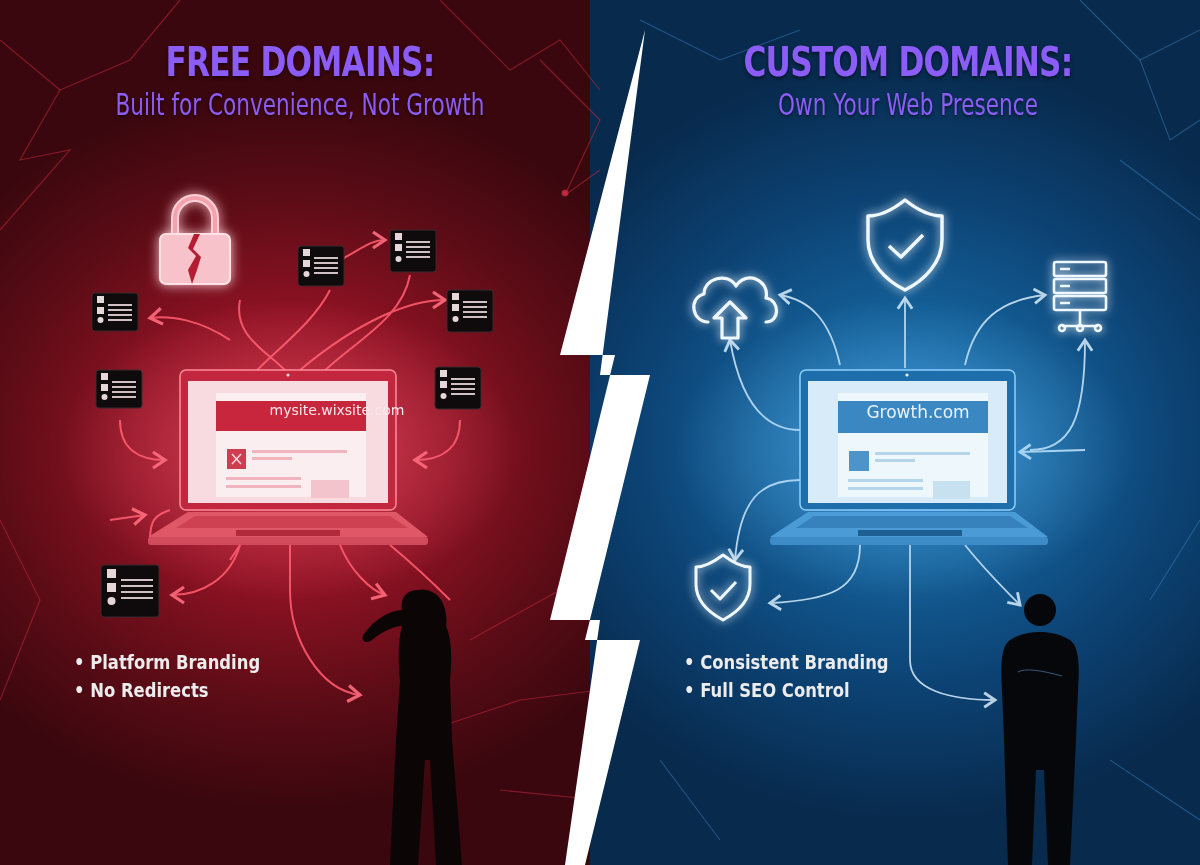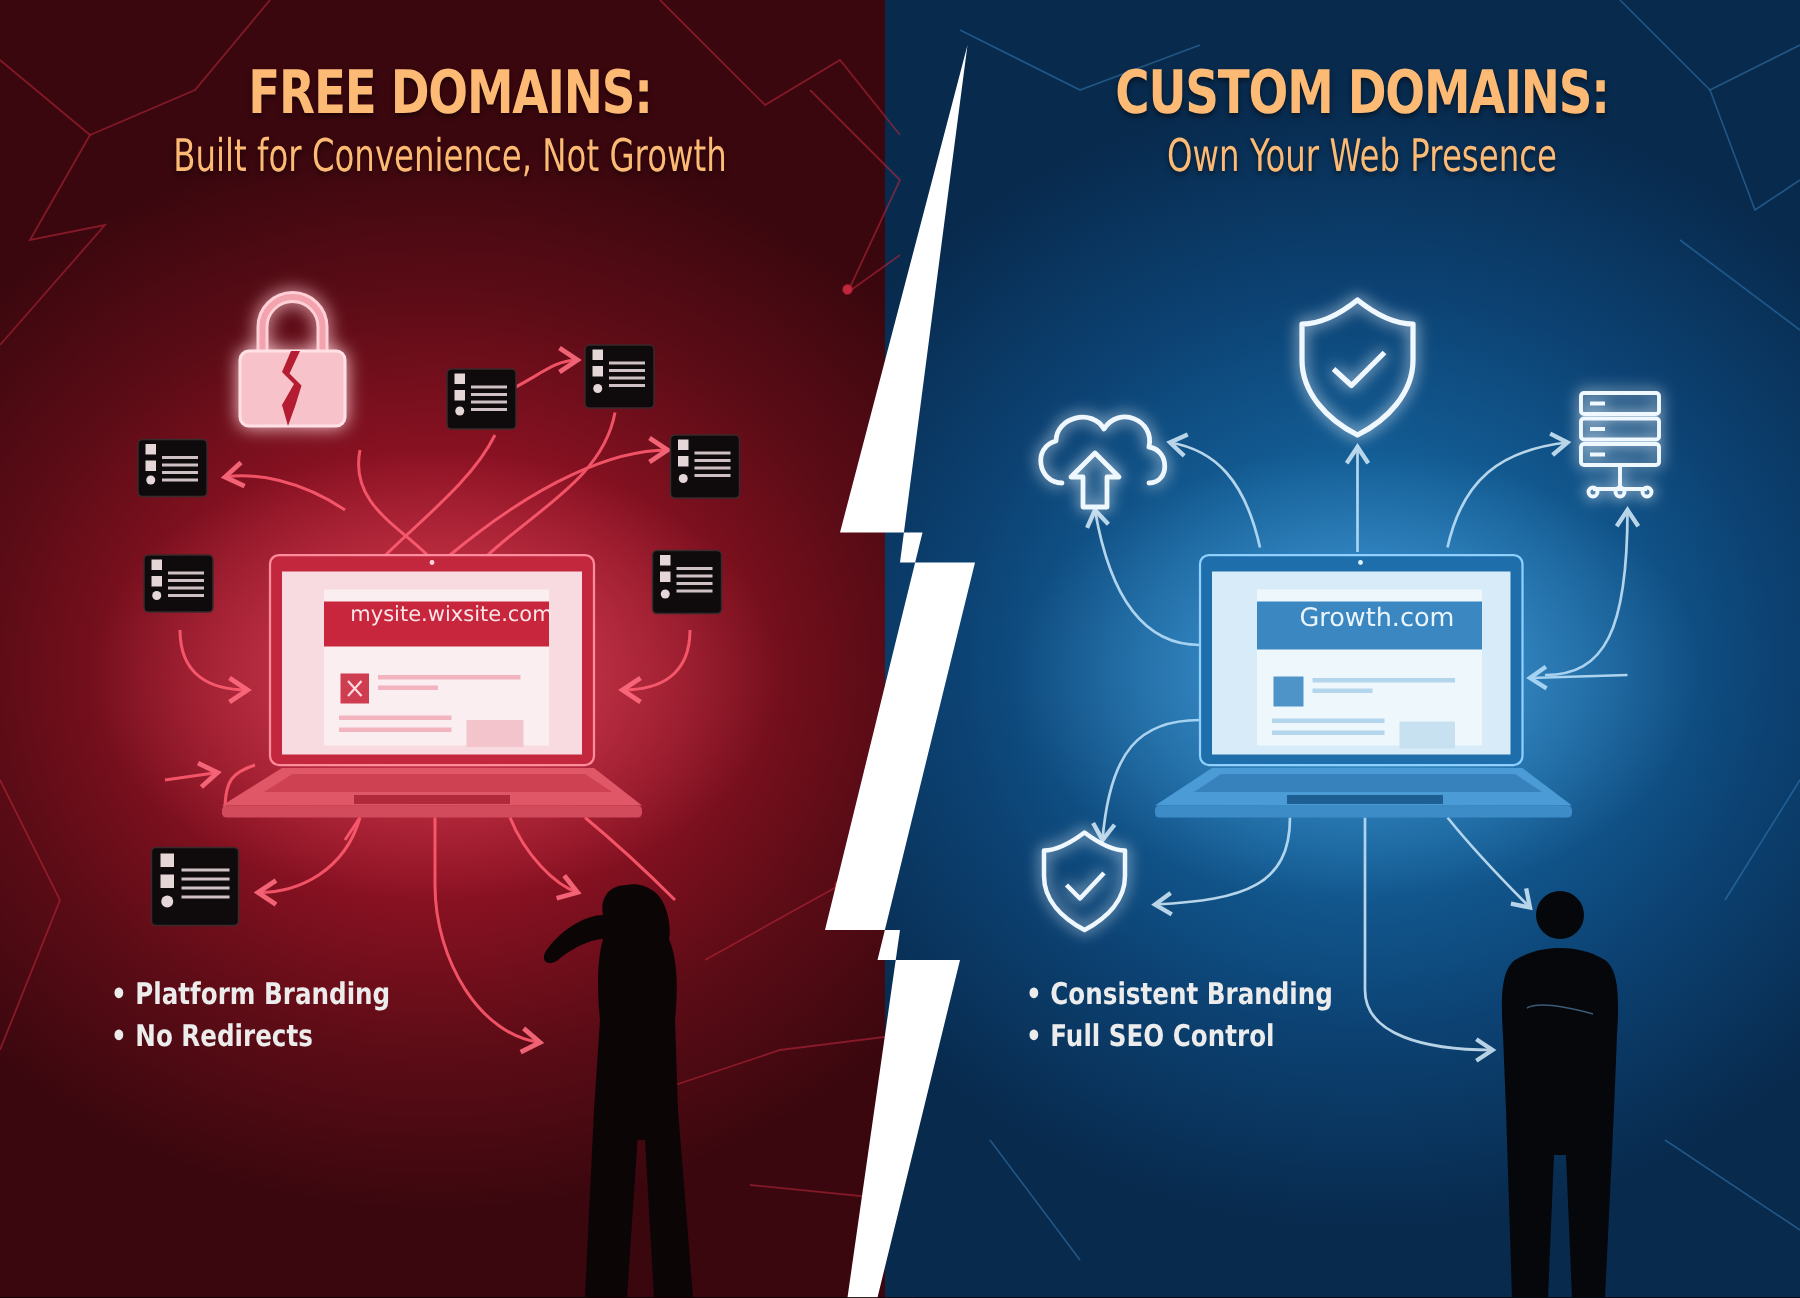--- a/index.html
+++ b/index.html
@@ -4,31 +4,31 @@
 <style>
   html, body { margin:0; padding:0; }
   body { width:1200px; height:865px; overflow:hidden; background:#000; font-family:"Liberation Sans", sans-serif; }
   .stage { position:relative; width:1200px; height:865px; overflow:hidden; }
   .panel { position:absolute; top:0; height:865px; overflow:hidden; }
   .panel.left { left:0; width:610px;
     background: radial-gradient(ellipse 420px 360px at 290px 450px, #b8182e 0%, #8e1223 38%, #5c0c16 70%, #3a070e 100%); }
   .panel.right { left:590px; width:610px;
     background: radial-gradient(ellipse 420px 380px at 320px 440px, #1e78b8 0%, #135d95 35%, #0c4273 65%, #082a4d 100%); }
   svg.layer { position:absolute; left:0; top:0; width:1200px; height:865px; }
-  .title { position:absolute; width:600px; text-align:center; color:#fdba74; text-shadow:0 2px 4px rgba(0,0,0,.5); }
+  .title { position:absolute; width:600px; text-align:center; color:#8b5cf6; text-shadow:0 2px 4px rgba(0,0,0,.5); }
   .title .big { font-family:"DejaVu Sans", sans-serif; font-weight:bold; font-size:40px; letter-spacing:-1px; transform:scaleX(.78); display:block; line-height:48px; }
   .title .sub { font-family:"DejaVu Sans", sans-serif; font-size:30px; transform:scaleX(.72); display:block; line-height:38px; }
   .title.left { left:0; top:38px; }
   .title.right { left:608px; top:38px; }
   .bullets { position:absolute; color:#ececec; font-family:"DejaVu Sans", sans-serif; font-weight:bold; font-size:20px; line-height:28px; transform-origin:left top; transform:scaleX(.82); }
   .bullets.left { left:74px; top:648px; }
   .bullets.right { left:684px; top:648px; }
   .bullets div::before { content:"• "; }
   .screen-label { position:absolute; color:#fff; font-family:"DejaVu Sans", sans-serif; font-size:14px; text-align:center; }
-  .screen-label.left { left:216px; top:402px; width:170px; color:#fbe6ea; }
+  .screen-label.left { left:216px; top:402px; width:170px; color:#fbe6ea;padding-left:36px; }
   .screen-label.right { left:838px; top:402px; width:160px; font-size:17px; color:#eaf4fb; }
 </style>
 </head>
 <body>
 
 <div class="stage">
   <div class="panel left"></div>
   <div class="panel right"></div>
 
   <svg class="layer" viewBox="0 0 1200 865">

